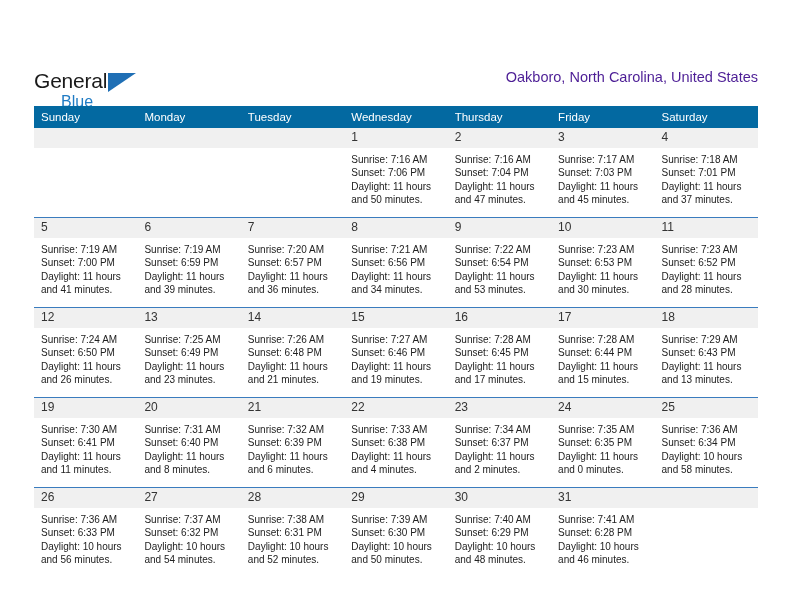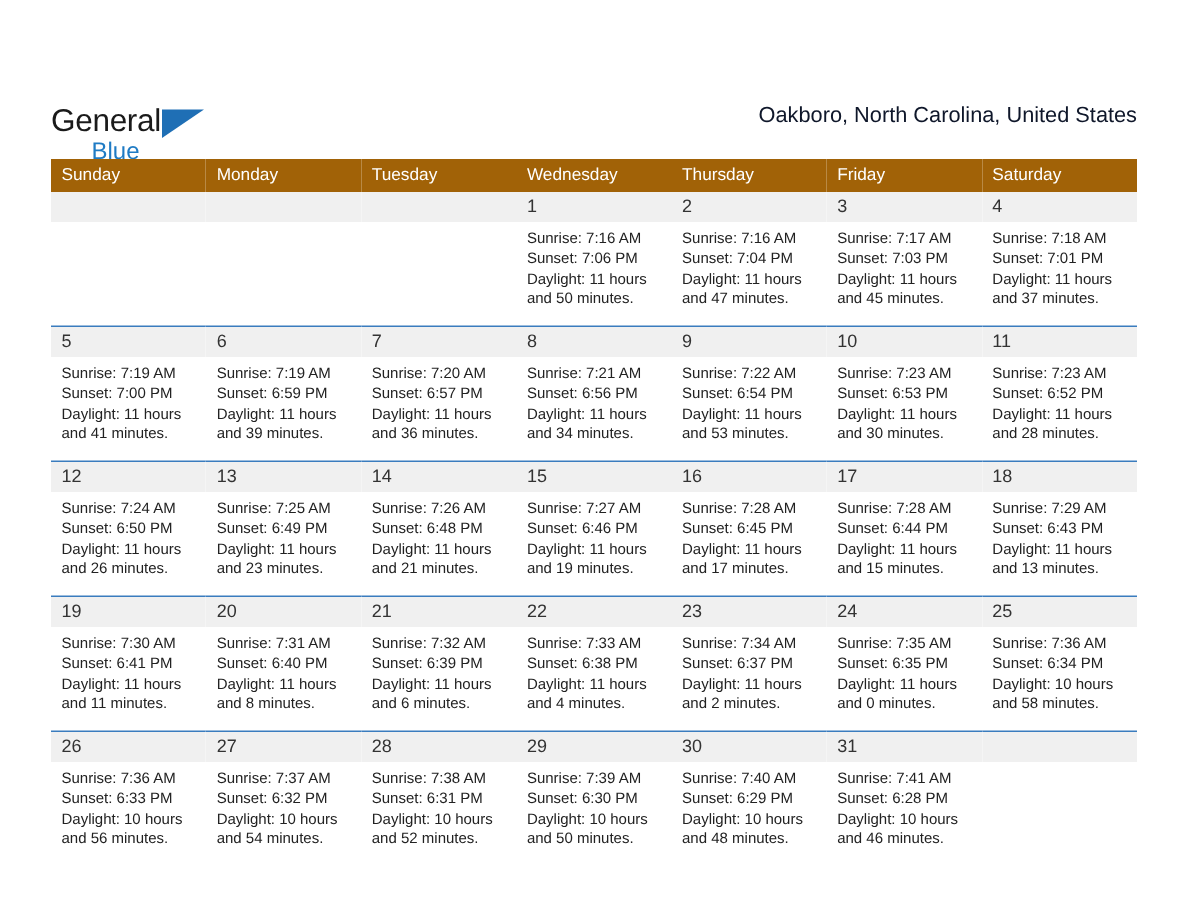--- a/index.html
+++ b/index.html
@@ -72,36 +72,36 @@
   }
   .cal-title {
     font-size: 27px;
     color: #1a1a1a;
     line-height: 32px;
     white-space: nowrap;
   }
   .cal-subtitle {
     margin-top: 8px;
     font-size: 14.5px;
-    color: #0f172a;
+    color: #4c1d95;
     line-height: 18px;
     white-space: nowrap;
   }
 
   
   .calendar {
     position: absolute;
     left: 34px;
     top: 106px;
     width: 724px;
     border-collapse: collapse;
     table-layout: fixed;
   }
   .calendar th {
-    background: #a16207;
+    background: #0369a1;
     color: #ffffff;
     font-size: 11.5px;
     font-weight: normal;
     text-align: left;
     padding: 5px 0 5px 7px;
     height: 11px;
     border: none;
     margin-left: 36px;
   }
   .calendar td {

